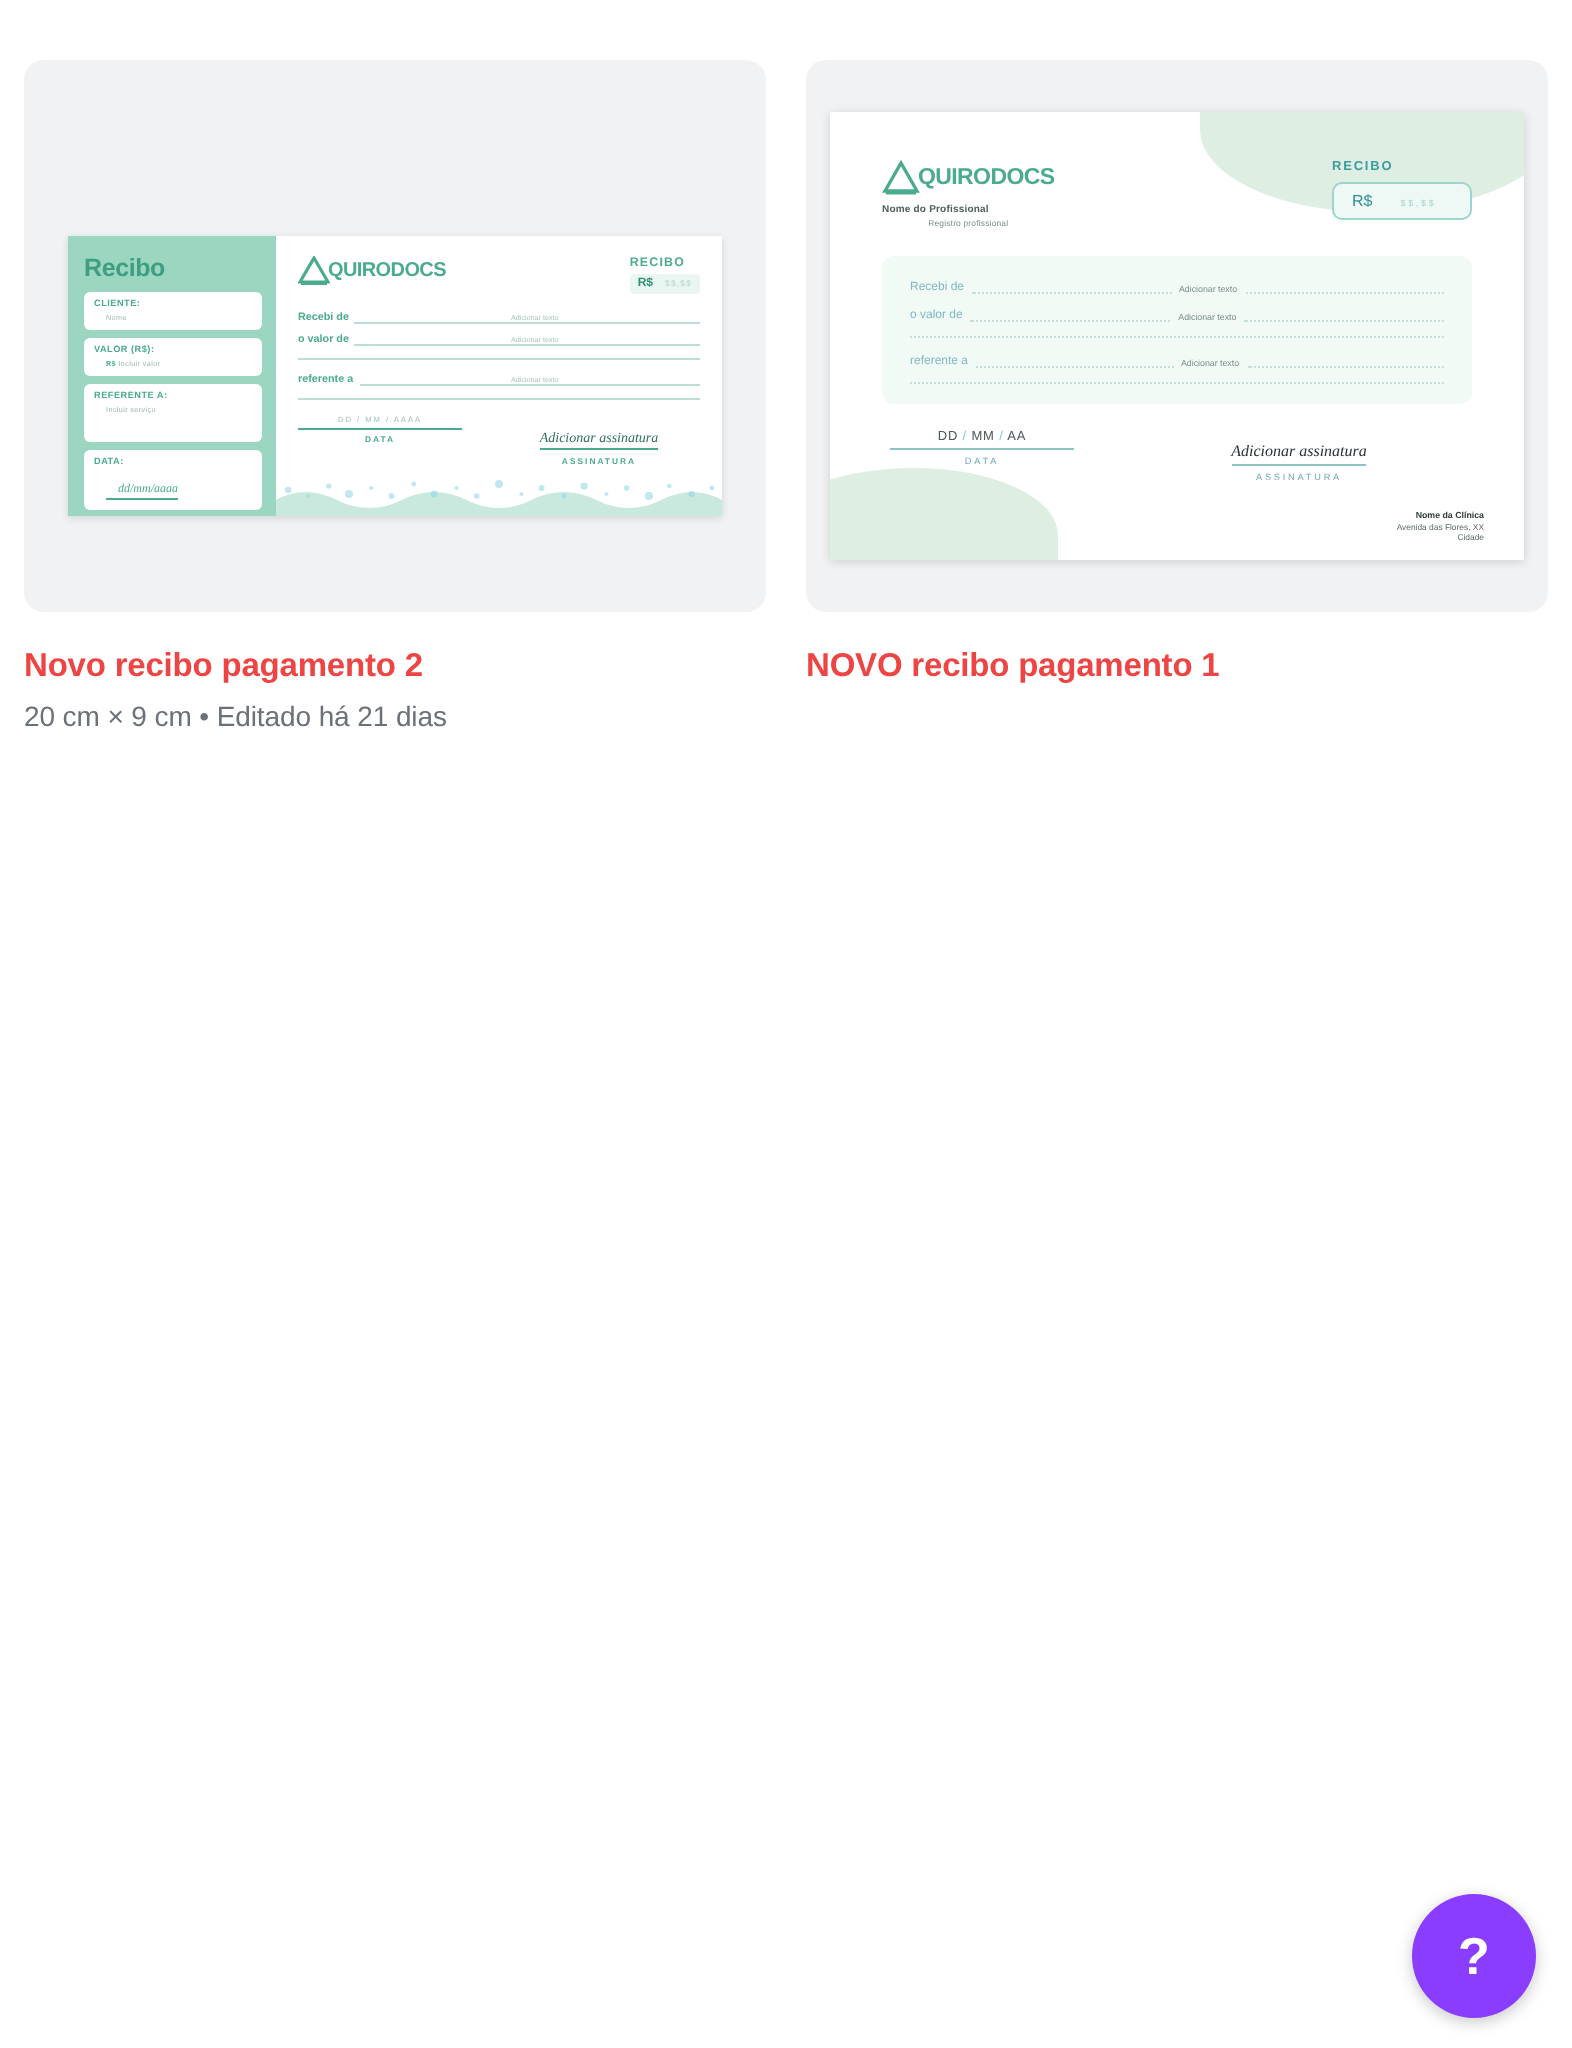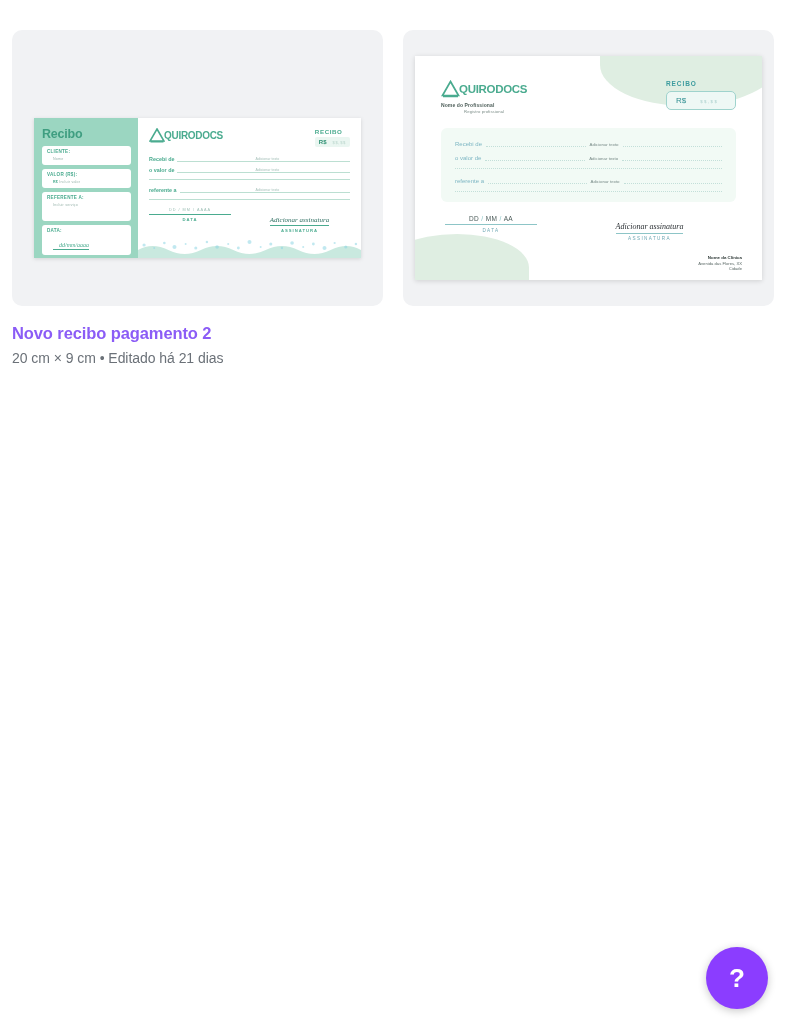--- a/index.html
+++ b/index.html
@@ -182,21 +182,21 @@
   }
   .r2-clinic {
     position: absolute; right: 20px; bottom: 8px; text-align: right; line-height: 1.35;
   }
   .r2-clinic .n { color: #2f3a38; font-size: 4.4px; font-weight: 700; }
   .r2-clinic .a { color: #5d6b68; font-size: 4.2px; }
 
   
   .card-title {
     margin-top: 18px;
-    font-size: 16.5px; font-weight: 700; color: #8b5cf6;
+    font-size: 16.5px; font-weight: 700; color: #ef4444;
     letter-spacing: -.1px;
   }
   .card-sub {
     margin-top: 7px; font-size: 14px; color: #6b7178; letter-spacing: -.05px;
   }
 
   
   .help-btn {
     position: absolute; right: 18px; bottom: 15px;
     width: 62px; height: 62px; border-radius: 50%;
@@ -403,20 +403,21 @@
 
             <div class="r2-clinic">
               <div class="n">Nome da Clínica</div>
               <div class="a">Avenida das Flores, XX</div>
               <div class="a">Cidade</div>
             </div>
           </div>
         </div>
       </div>
 
+      <div class="card-title">NOVO recibo pagamento 1</div>
     </div>
 
   </div>
 
   <button class="help-btn">
     <span>?</span>
   </button>
 
 </div>
 

